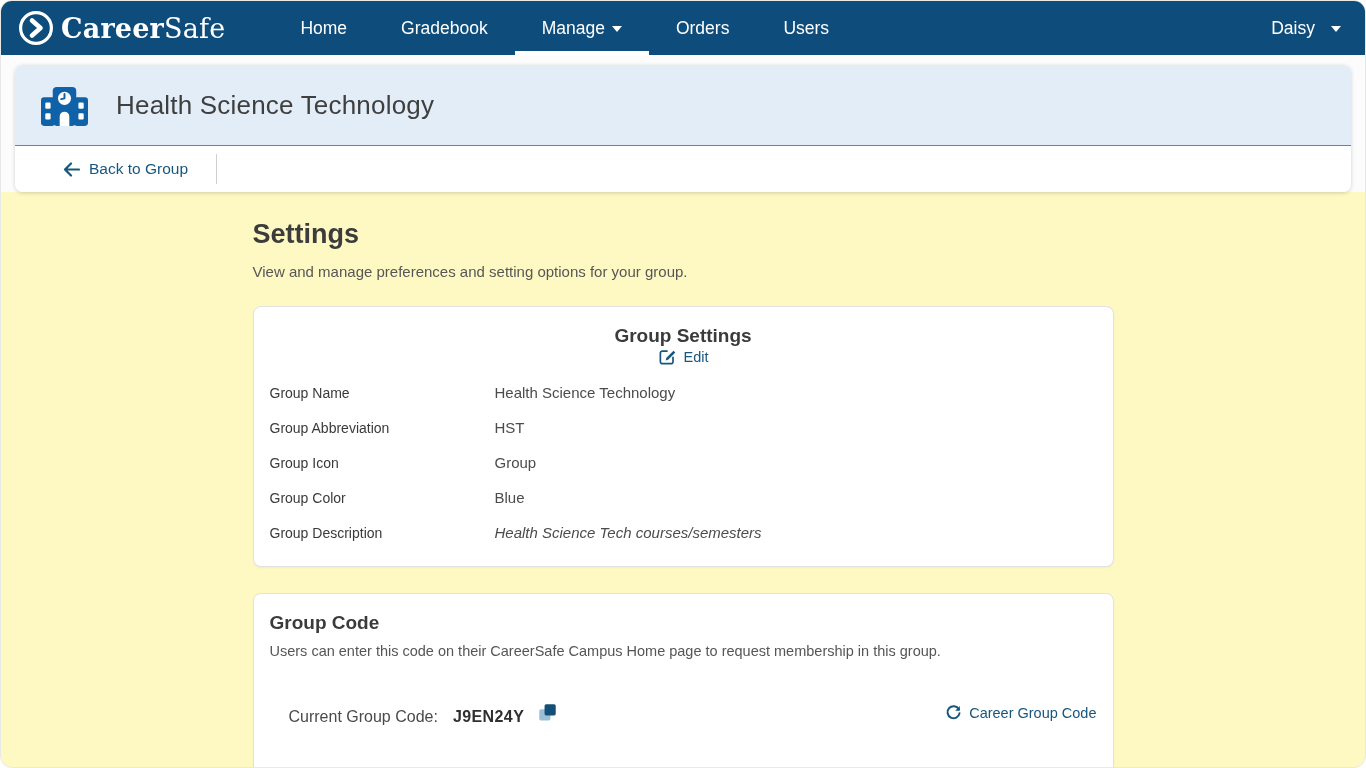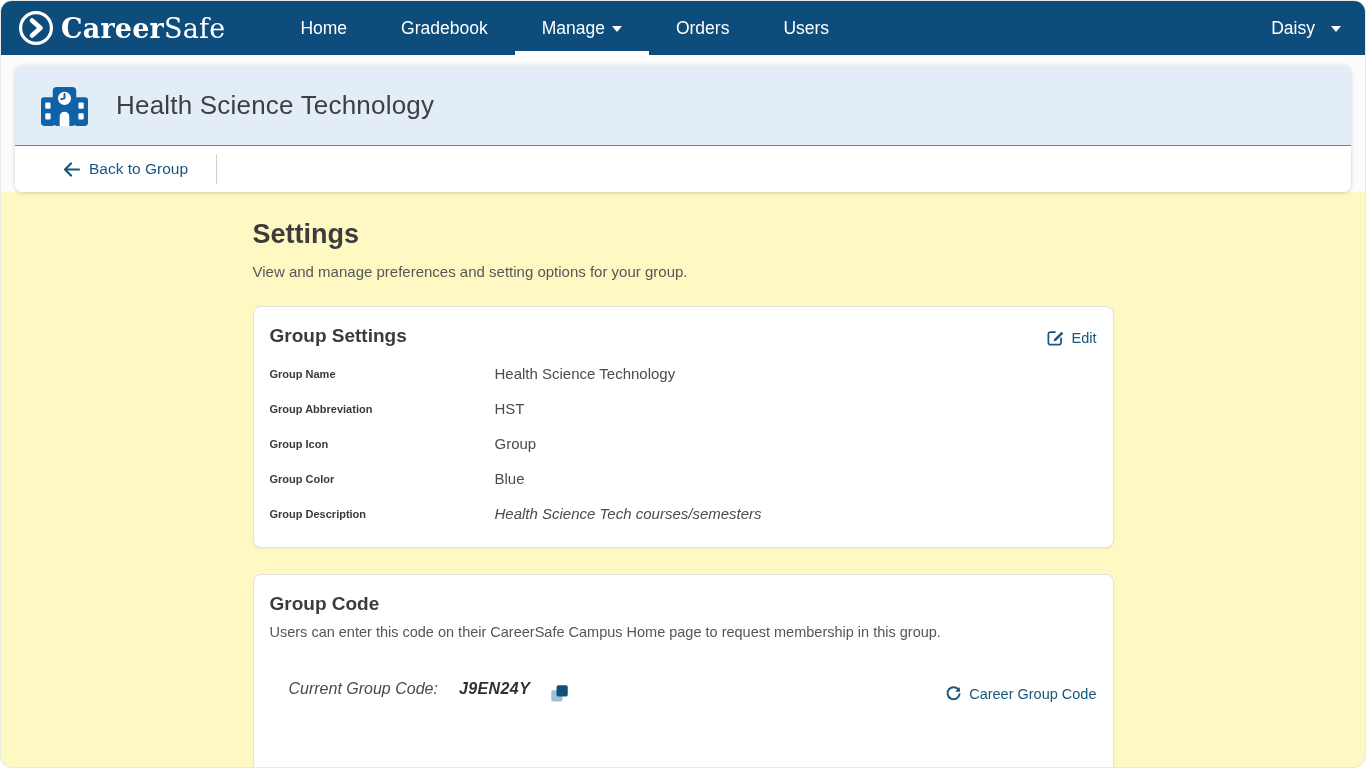--- a/index.html
+++ b/index.html
@@ -52,37 +52,37 @@
   
   .content { height:576px; overflow:hidden; }
   .content-col { width:861px; margin:0 auto; }
   .page-title { font-size:27px; font-weight:600; color:#3c3c3c; margin-top:27px; }
   .page-subtitle { font-size:15px; color:#575757; margin-top:13px; }
 
   .card {
     background:#fff; border:1px solid #e2e2e2; border-radius:8px;
     box-shadow:0 1px 2px rgba(0,0,0,.05); margin-top:26px; padding:18px 16px 20px 16px;
   }
-  .card-header { display:flex; align-items:flex-end; justify-content:space-between; }
+  .card-header { display:flex; align-items:center; justify-content:space-between;flex-direction:column; }
   .card-title { font-size:19px; font-weight:700; color:#3b3b3b; }
   .link { display:inline-flex; align-items:center; gap:7px; color:#17567f; font-size:14.5px; cursor:pointer; }
 
   .settings-rows { margin-top:16px; }
   .row { display:flex; margin-bottom:13px; line-height:22px; }
   .row:last-child { margin-bottom:2px; }
-  .row-label { width:225px; font-size:11px; font-weight:700; color:#3a3a3a; }
+  .row-label { width:225px; font-size:14px; font-weight:400; color:#3a3a3a; }
   .row-value { font-size:15px; color:#4c4c4c; }
   .row-value.italic { font-style:italic; }
 
   .card-desc { font-size:14.5px; color:#565656; margin-top:9px; }
   .code-row {
     margin-top:40px; display:flex; align-items:center; justify-content:space-between;
     padding-left:19px;
   }
-  .code-left { display:flex; align-items:flex-start; gap:16px;font-style:italic; }
+  .code-left { display:flex; align-items:flex-end; gap:10px; }
   .code-label { font-size:16px; color:#4a4a4a; }
   .code-value { font-size:16px; font-weight:700; color:#303030; letter-spacing:.4px; margin-left:5px; }
   .copy-icon { cursor:pointer; margin-left:4px; margin-top:4px; }
   .group-code-card { min-height:230px; }
 </style>
 </head>
 <body>
 
 <div class="window">
 

